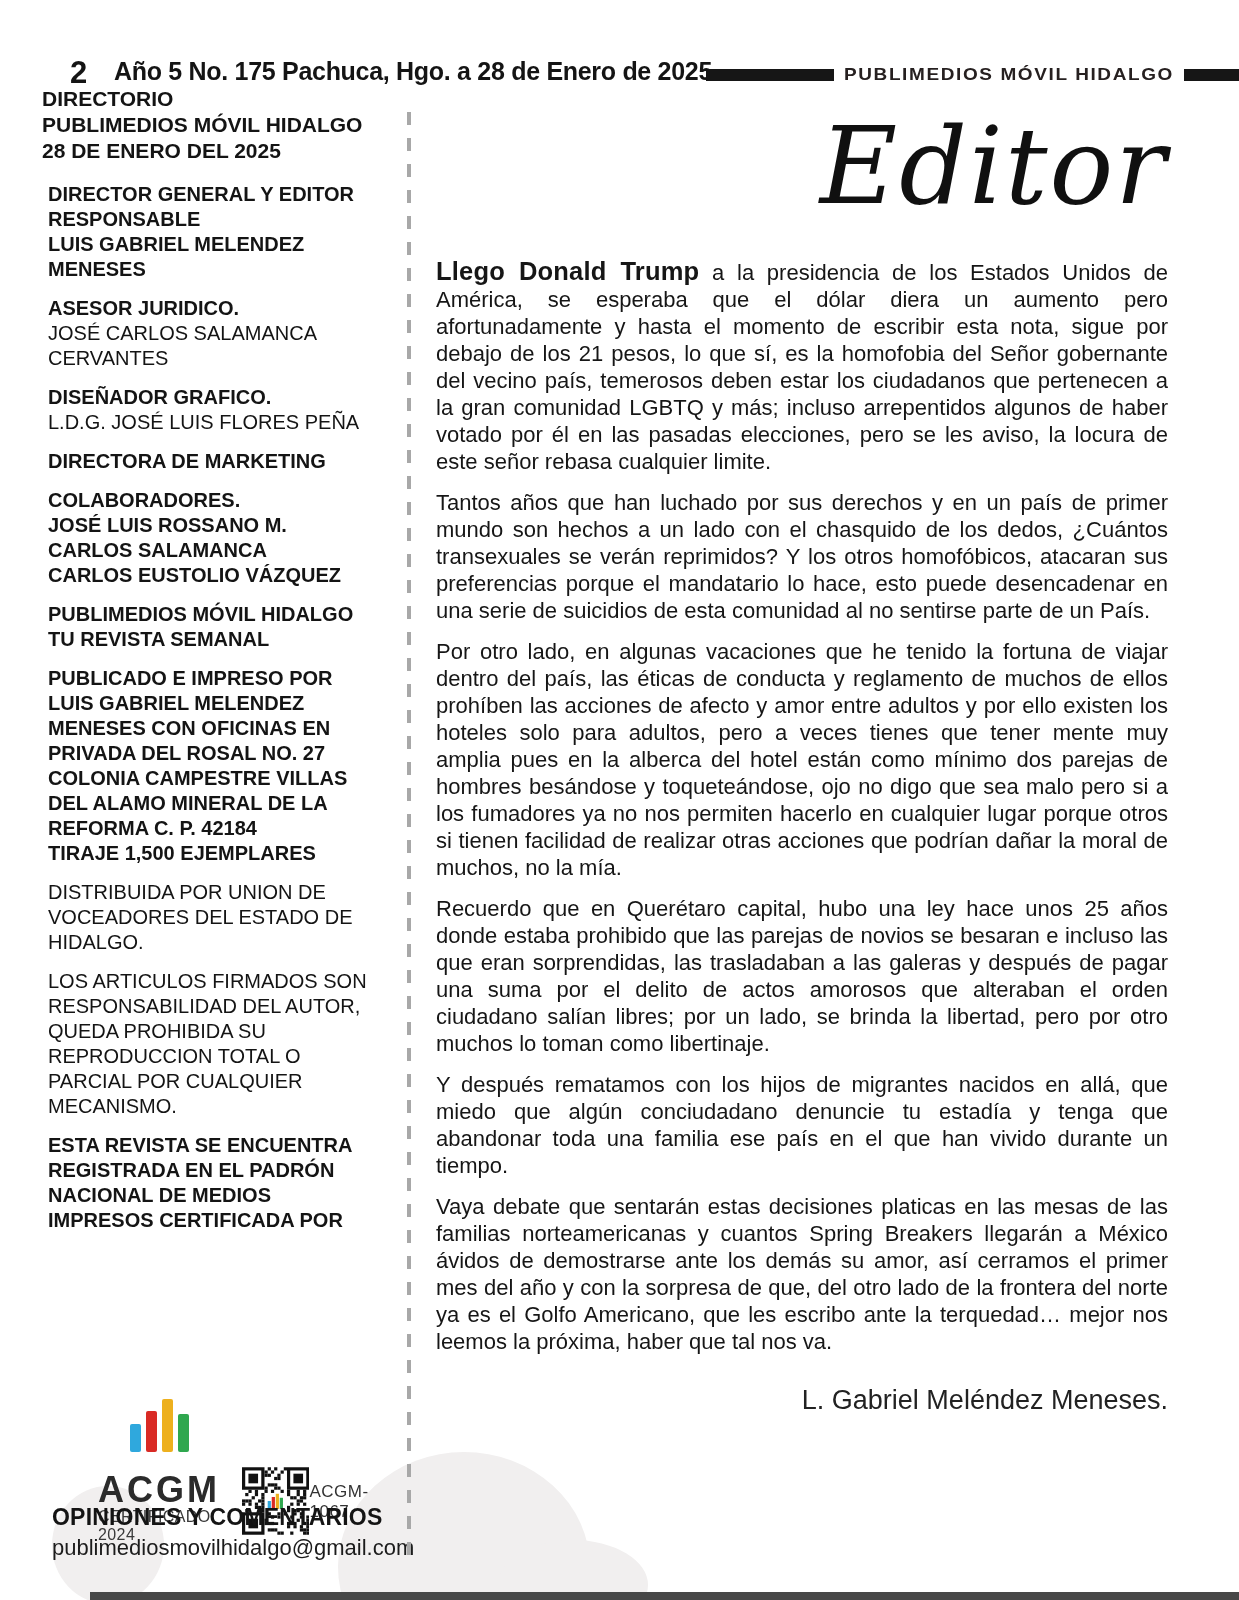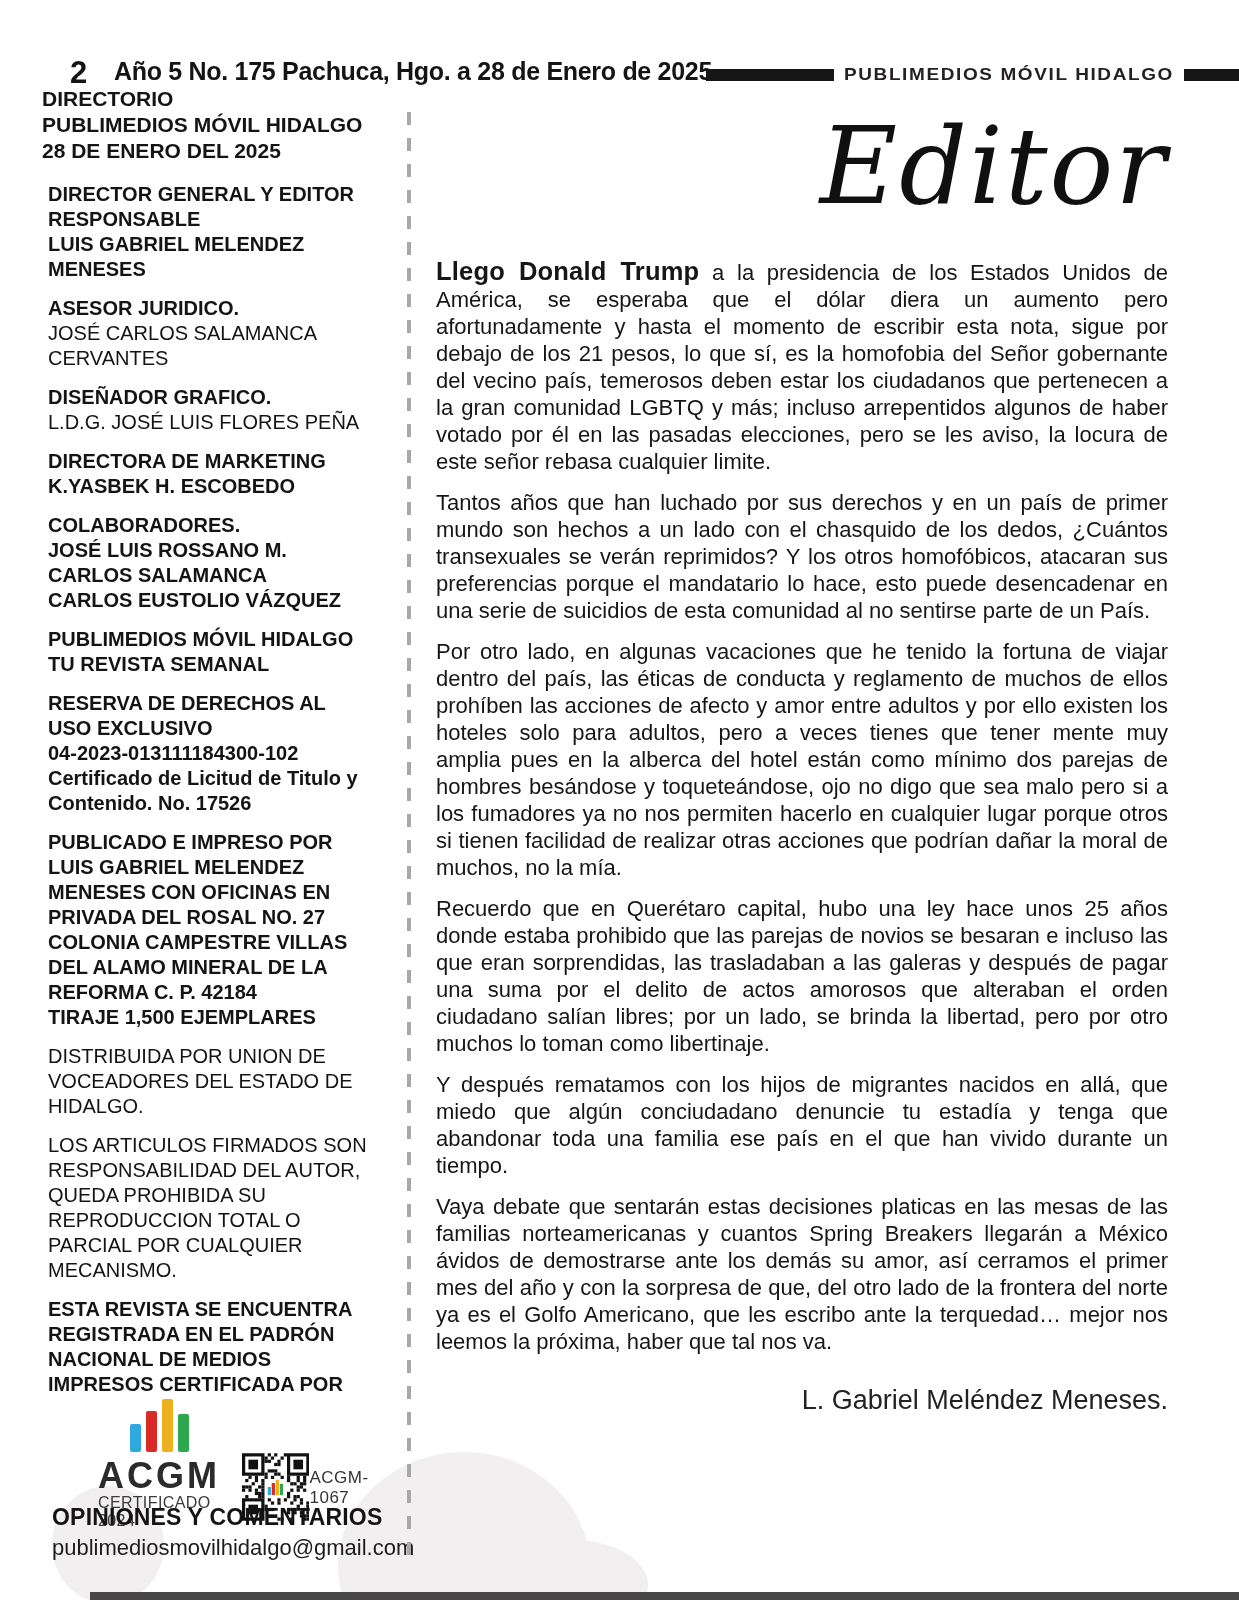--- a/index.html
+++ b/index.html
@@ -31,21 +31,21 @@
   .sb-line.b{font-weight:bold;}
 
   .cert-row{position:absolute;top:1312px;left:56px;display:flex;align-items:flex-end;gap:22px;z-index:1;}
   .acgm{display:flex;flex-direction:column;align-items:center;}
   .acgm-bars{display:flex;align-items:flex-end;gap:5px;height:54px;}
   .acgm-bar{width:11px;border-radius:2px;}
   .acgm-bar.c0{height:28px;}
   .acgm-bar.c1{height:41px;}
   .acgm-bar.c2{height:53px;}
   .acgm-bar.c3{height:38px;}
-  .acgm-name{font-size:36px;font-weight:bold;letter-spacing:3px;line-height:36px;margin-top:6px;color:#2b2b2b;}
+  .acgm-name{font-size:36px;font-weight:bold;letter-spacing:3px;line-height:36px;margin-top:20px;color:#2b2b2b;}
   .acgm-sub{font-size:16px;font-weight:normal;letter-spacing:0.4px;color:#3a3a3a;}
   .qr-wrap{display:flex;align-items:center;}
   .qr-label{font-size:17px;color:#333;margin-top:1px;letter-spacing:0.5px;}
 
   .opinions{position:absolute;top:1418px;left:10px;z-index:1;}
   .op-title{font-size:23px;font-weight:bold;letter-spacing:0.2px;}
   .op-email{font-size:22px;margin-top:4px;color:#1c1c1c;}
 
   
   .divider{position:absolute;left:407px;top:112px;width:4px;height:1448px;z-index:1;
@@ -93,36 +93,30 @@
       <div class="sb-block">
         <div class="sb-line b">ASESOR JURIDICO.</div>
         <div class="sb-line">JOSÉ CARLOS SALAMANCA CERVANTES</div>
       </div>
       <div class="sb-block">
         <div class="sb-line b">DISEÑADOR GRAFICO.</div>
         <div class="sb-line">L.D.G. JOSÉ LUIS FLORES PEÑA</div>
       </div>
       <div class="sb-block">
         <div class="sb-line b">DIRECTORA DE MARKETING</div>
-        <div class="sb-line b">K.YASBEK H. ESCOBEDO</div>
       </div>
       <div class="sb-block">
         <div class="sb-line b">COLABORADORES.</div>
         <div class="sb-line b">JOSÉ LUIS ROSSANO M.</div>
         <div class="sb-line b">CARLOS SALAMANCA</div>
         <div class="sb-line b">CARLOS EUSTOLIO VÁZQUEZ</div>
       </div>
       <div class="sb-block">
         <div class="sb-line b">PUBLIMEDIOS MÓVIL HIDALGO</div>
         <div class="sb-line b">TU REVISTA SEMANAL</div>
-      </div>
-      <div class="sb-block">
-        <div class="sb-line b">RESERVA DE DERECHOS AL USO EXCLUSIVO</div>
-        <div class="sb-line b">04-2023-013111184300-102</div>
-        <div class="sb-line b">Certificado de Licitud de Titulo y Contenido. No. 17526</div>
       </div>
       <div class="sb-block">
         <div class="sb-line b">PUBLICADO E IMPRESO POR LUIS GABRIEL MELENDEZ MENESES CON OFICINAS EN PRIVADA DEL ROSAL NO. 27 COLONIA CAMPESTRE VILLAS DEL ALAMO MINERAL DE LA REFORMA C. P. 42184</div>
         <div class="sb-line b">TIRAJE 1,500 EJEMPLARES</div>
       </div>
       <div class="sb-block">
         <div class="sb-line">DISTRIBUIDA POR UNION DE VOCEADORES DEL ESTADO DE HIDALGO.</div>
       </div>
       <div class="sb-block">
         <div class="sb-line">LOS ARTICULOS FIRMADOS SON RESPONSABILIDAD DEL AUTOR, QUEDA PROHIBIDA SU REPRODUCCION TOTAL O PARCIAL POR CUALQUIER MECANISMO.</div>

